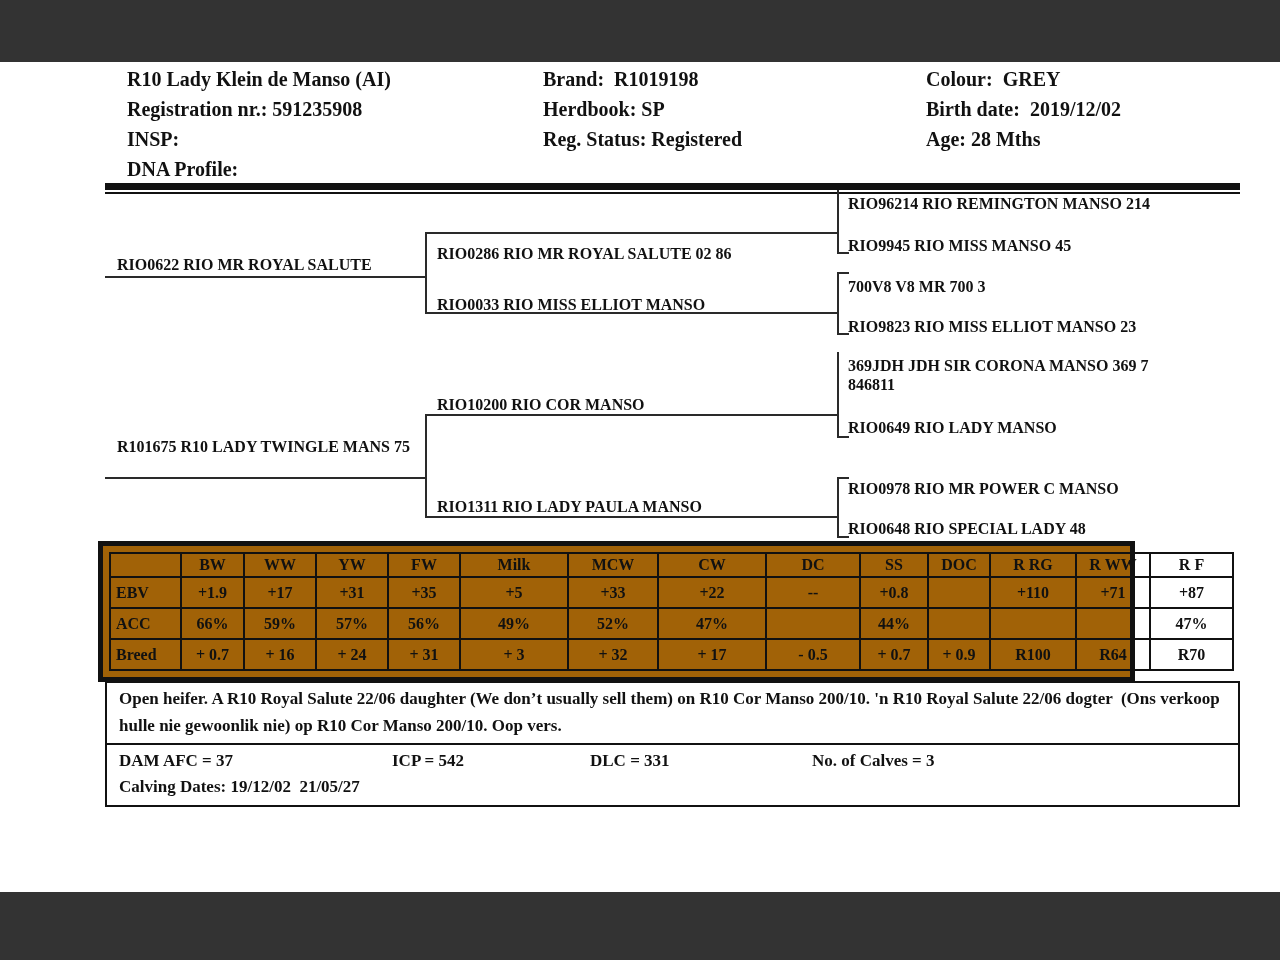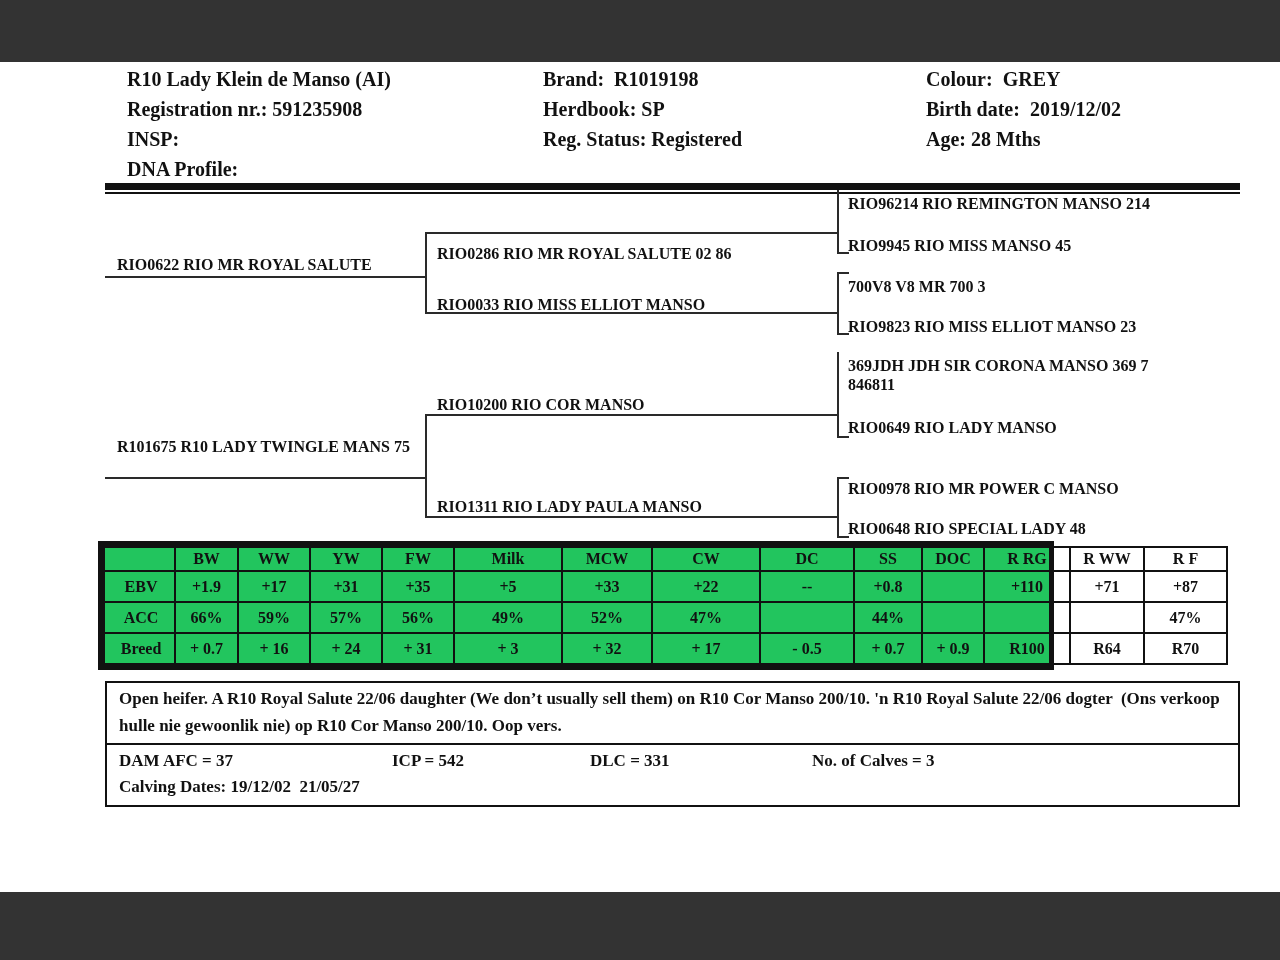--- a/index.html
+++ b/index.html
@@ -20,31 +20,31 @@
   .dblrule{position:absolute;left:105px;top:183px;width:1135px;}
   .dblrule .thick{height:7px;background:#111;}
   .dblrule .thin{height:2px;background:#111;margin-top:2px;}
 
   .pname{position:absolute;font-weight:bold;font-size:16px;line-height:19px;white-space:normal;}
   .pline{position:absolute;background:#2a2a2a;}
   .pline.h{height:2px;}
   .pline.v{width:2px;}
 
   .ebv-frame{
-    position:absolute;left:98px;top:541px;width:956px;box-sizing:border-box;
-    border:5px solid #111;padding:0;background:#22c55e;
+    position:absolute;left:98px;top:541px;width:1037px;box-sizing:border-box;
+    border:5px solid #111;padding:6px;background:#a16207;
   }
   table.ebv{border-collapse:collapse;width:100%;table-layout:fixed;}
   table.ebv th,table.ebv td{
     border:2px solid #111;font-weight:bold;font-size:16px;
     text-align:center;padding:0 2px;white-space:pre-wrap;overflow:hidden;
   }
   table.ebv th{height:22px;}
   table.ebv td{height:29px;}
-  table.ebv .rl{text-align:center;padding-left:5px;}
+  table.ebv .rl{text-align:left;padding-left:5px;}
 
   .notes-box{
     position:absolute;left:105px;top:681px;width:1135px;box-sizing:border-box;
     border:2px solid #111;background:#fff;
   }
   .notes-text{
     font-weight:bold;font-size:17px;line-height:27px;
     padding:2px 10px 4px 12px;border-bottom:2px solid #111;white-space:pre-wrap;
   }
   .stats-row{position:relative;height:60px;}

